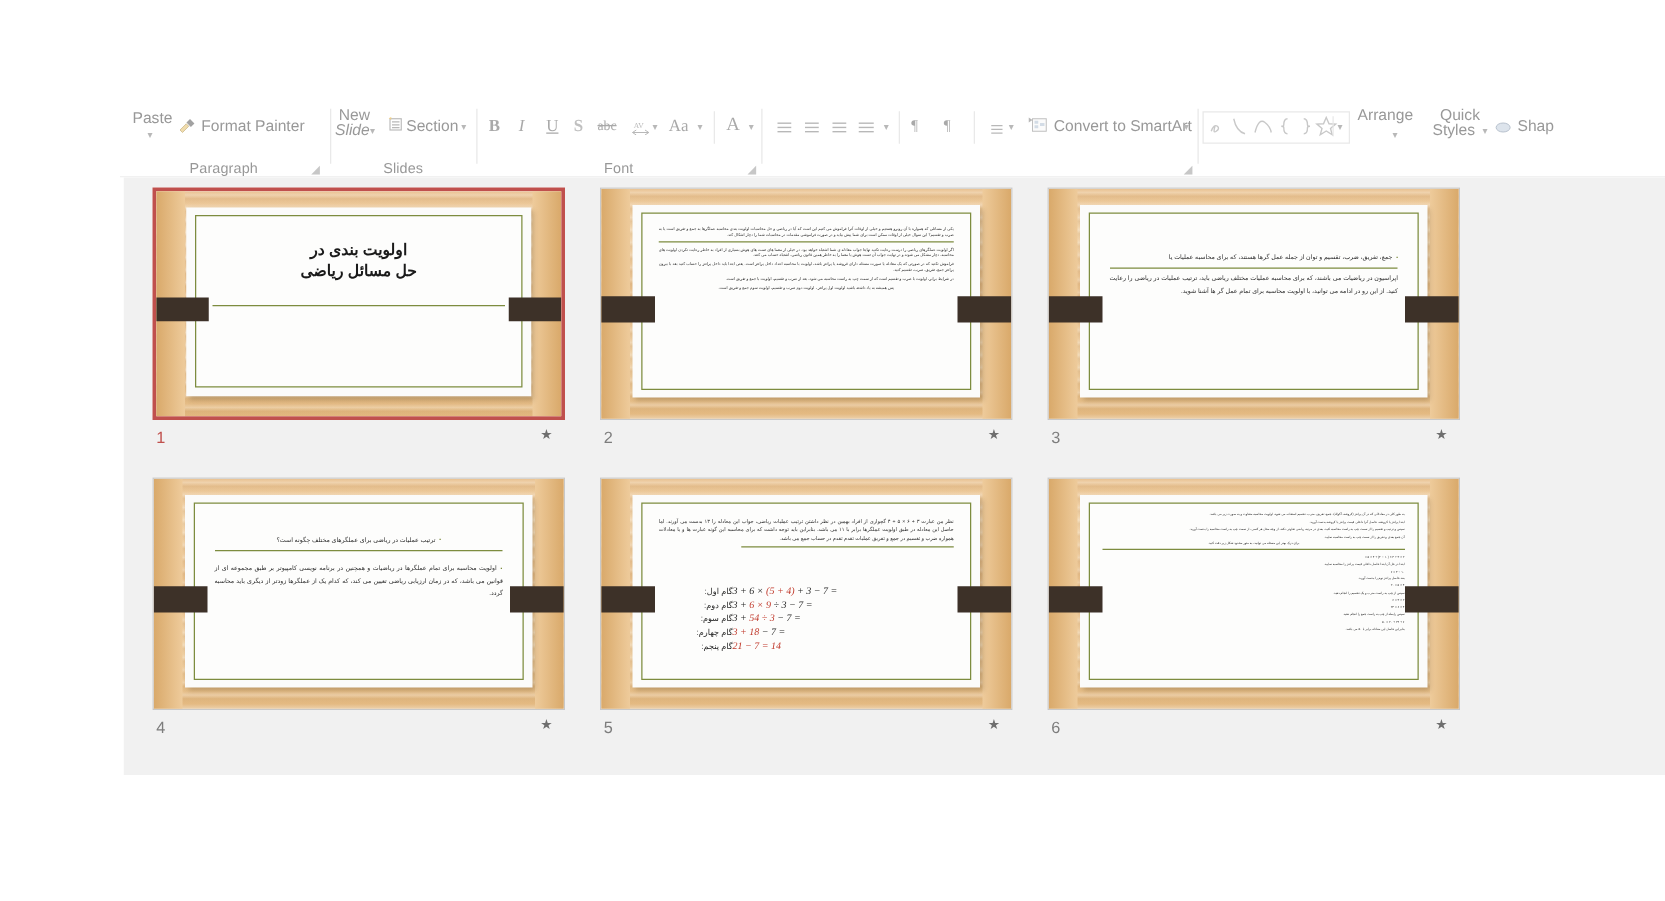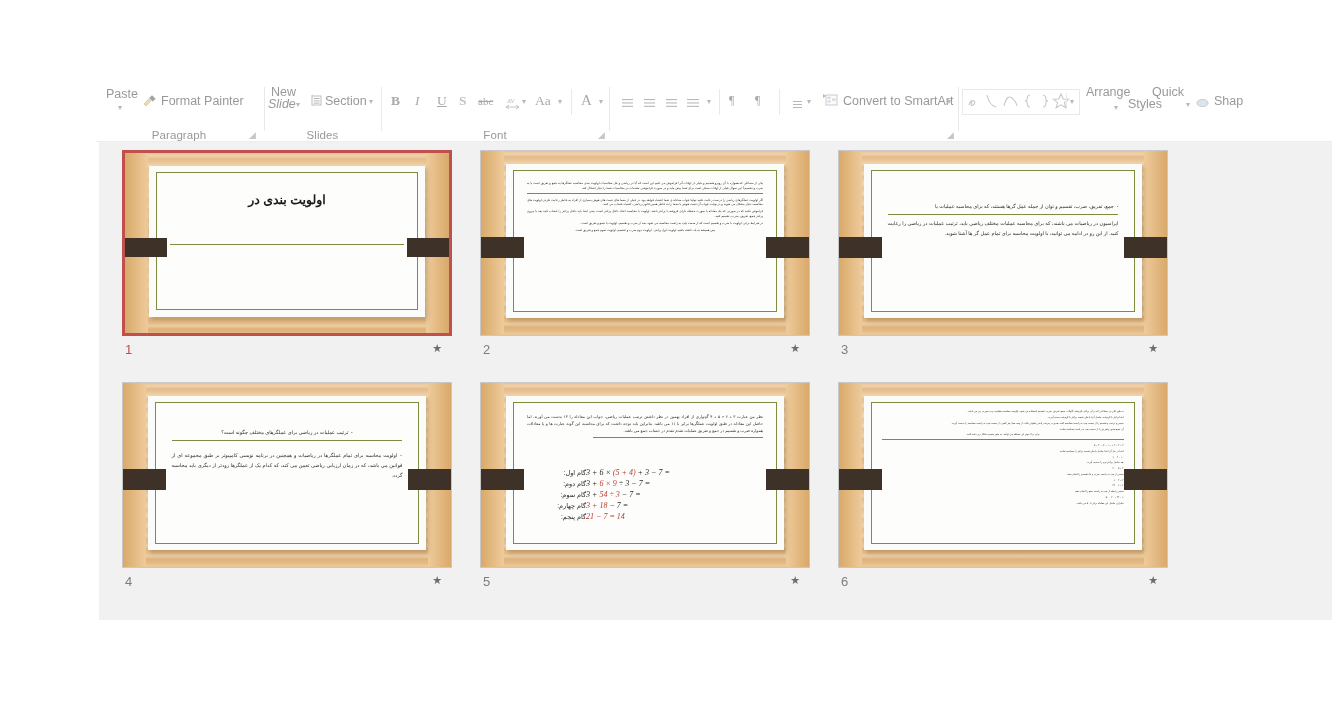--- a/index.html
+++ b/index.html
@@ -320,21 +320,21 @@
             <path d="M98 4 l2.2 5 l5.3 .3 l-4.1 3.4 l1.4 5.1 l-4.8 -3 l-4.8 3 l1.4 -5.1 l-4.1 -3.4 l5.3 -.3 z"></path>
           </g>
         </svg>
       </div>
       <div style="position:absolute;left:106px;top:8px;width:14px;height:16px;border-left:1px solid #dcdcdc;">
         <span class="caret" style="position:absolute;left:3px;top:4px;">▾</span>
       </div>
       <div class="btn-lbl" style="left:126px; top:0px;">Arrange</div>
       <div class="caret" style="position:absolute;left:154px;top:18px;">▾</div>
       <div class="btn-lbl" style="left:192px; top:0px;">Quick</div>
-      <div class="btn-lbl" style="left:168px; top:12px;">Styles</div>
+      <div class="btn-lbl" style="left:186px; top:12px;">Styles</div>
       <div class="caret" style="position:absolute;left:226px;top:15px;">▾</div>
       <div style="position:absolute;left:236px;top:10px;">
         <svg width="14" height="12" viewBox="0 0 14 12" aria-hidden="true">
           <ellipse cx="6.5" cy="6" rx="5.6" ry="3.6" fill="#c9d4e2" stroke="#8e9db0" stroke-width=".8"></ellipse>
         </svg>
       </div>
       <div class="btn-lbl" style="left:254px; top:9px;">Shap</div>
     </div>
 
     <div class="ribbon-baseline"></div>
@@ -345,20 +345,21 @@
 
   <div class="thumb-cell" style="left:23px; top:8px; width:330px; height:212px;">
     <div class="thumb-frame selected">
       <div class="slide-bg"></div>
       <div class="wood-edge-l"></div>
       <div class="wood-edge-r"></div>
       <div class="panel">
         <div class="panel-inner">
           <div class="s1-title">
             <div>اولویت بندی در</div>
+            <div>حل مسائل ریاضی</div>
           </div>
           <div class="s1-rule"></div>
         </div>
       </div>
       <div class="bar-l"></div>
       <div class="bar-r"></div>
     </div>
     <div class="thumb-foot">
       <div class="thumb-num active">1</div>
       <div class="thumb-star">★</div>

